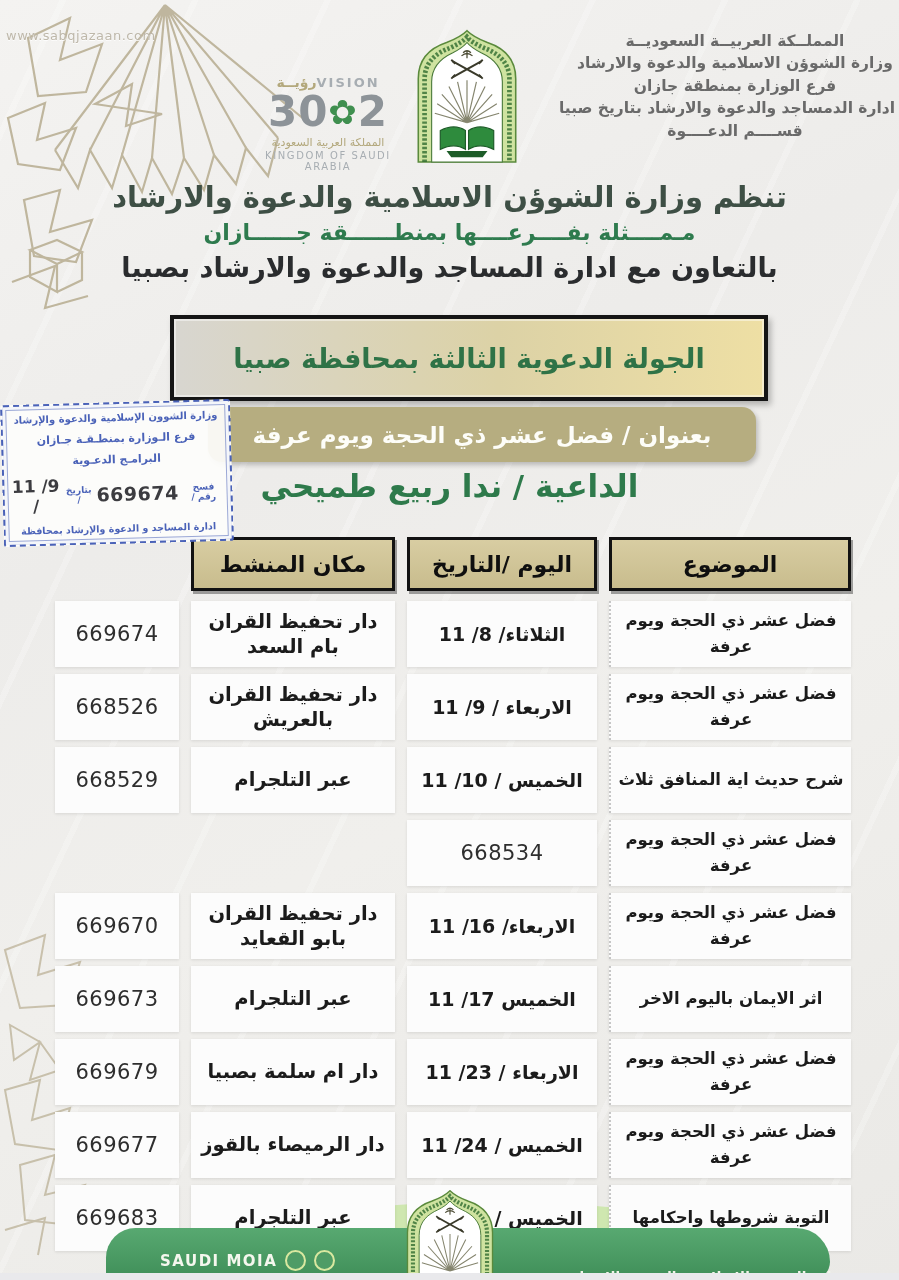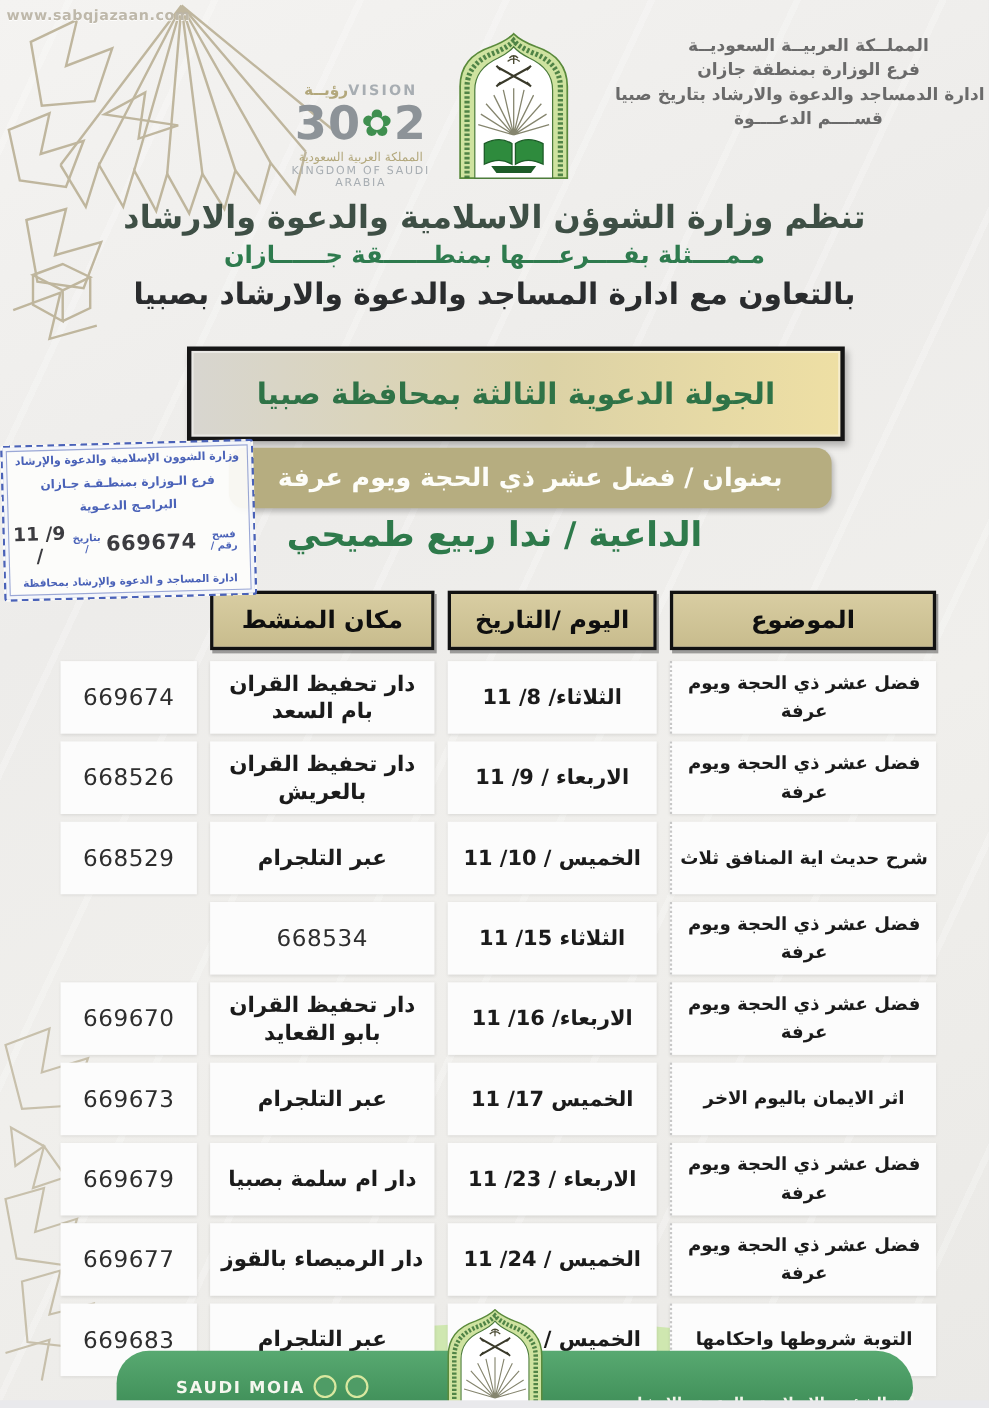--- a/index.html
+++ b/index.html
@@ -8,22 +8,22 @@
     background:linear-gradient(155deg,#f4f3f1 0%,#edecea 35%,#f0efec 60%,#eae9e6 100%);
     font-family:"DejaVu Sans",sans-serif;direction:rtl;
   }
   .page::before{
     content:"";position:absolute;inset:0;pointer-events:none;
     background:repeating-linear-gradient(115deg,rgba(255,255,255,0) 0 54px,rgba(255,255,255,.45) 54px 60px,rgba(255,255,255,0) 60px 120px);
     opacity:.5;
   }
   .ornament{position:absolute;pointer-events:none;}
   .watermark{
-    position:absolute;top:7px;left:6px;direction:ltr;
-    font-size:13px;font-weight:bold;color:rgba(186,180,165,.95);
+    position:absolute;top:28px;left:6px;direction:ltr;
+    font-size:13px;font-weight:normal;color:rgba(186,180,165,.95);
     text-shadow:0 1px 0 rgba(255,255,255,.8);letter-spacing:.5px;z-index:3;
   }
   
   .org-block{
     position:absolute;top:30px;right:4px;width:320px;text-align:center;
     color:#6a6a6a;font-weight:600;font-size:15.5px;line-height:1.45;z-index:2;
   }
   .org-block div{white-space:nowrap;}
   .emblem-big{position:absolute;top:20px;left:412px;width:110px;height:155px;z-index:2;}
   .vision{position:absolute;top:74px;left:258px;width:140px;text-align:center;z-index:2;color:#979da2;}
@@ -159,20 +159,21 @@
     </div>
     <div class="v-year">
       <span>2</span><span class="v-flower">✿</span><span>30</span>
     </div>
     <div class="v-ksa-ar">المملكة العربية السعودية</div>
     <div class="v-ksa-en">KINGDOM OF SAUDI ARABIA</div>
   </div>
 
   <div class="org-block">
     <div>المملــكة العربيــة السعوديــة</div>
+    <div>وزارة الشوؤن الاسلامية والدعوة والارشاد</div>
     <div>فرع الوزارة بمنطقة جازان</div>
     <div>ادارة الدمساجد والدعوة والارشاد بتاريخ صبيا</div>
     <div>قســــم الدعــــوة</div>
   </div>
 
   <div class="titles">
     <div class="t1">تنظم وزارة الشوؤن الاسلامية والدعوة والارشاد</div>
     <div class="t2">مـمــــثلة بفــــرعــــها بمنطــــــقة جــــــازان</div>
     <div class="t3">بالتعاون مع ادارة المساجد والدعوة والارشاد بصبيا</div>
   </div>
@@ -220,21 +221,20 @@
           <div class="cell permit">668526</div>
         </div>
         <div class="grid-row">
           <div class="cell topic">شرح حديث اية المنافق ثلاث</div>
           <div class="cell date">الخميس / 10/ 11</div>
           <div class="cell place">عبر التلجرام</div>
           <div class="cell permit">668529</div>
         </div>
         <div class="grid-row">
           <div class="cell topic">فضل عشر ذي الحجة ويوم عرفة</div>
-          <div class="cell date">الثلاثاء 15/ 11</div>
           <div class="cell permit">668534</div>
         </div>
         <div class="grid-row">
           <div class="cell topic">فضل عشر ذي الحجة ويوم عرفة</div>
           <div class="cell date">الاربعاء/ 16/ 11</div>
           <div class="cell place">دار تحفيظ القران بابو القعايد</div>
           <div class="cell permit">669670</div>
         </div>
         <div class="grid-row">
           <div class="cell topic">اثر الايمان باليوم الاخر</div>

